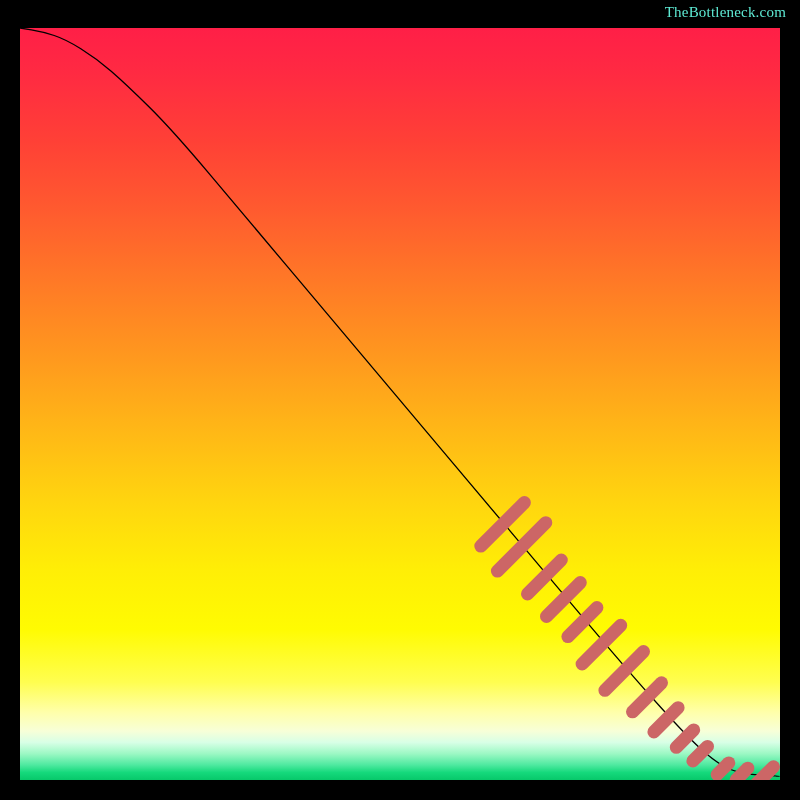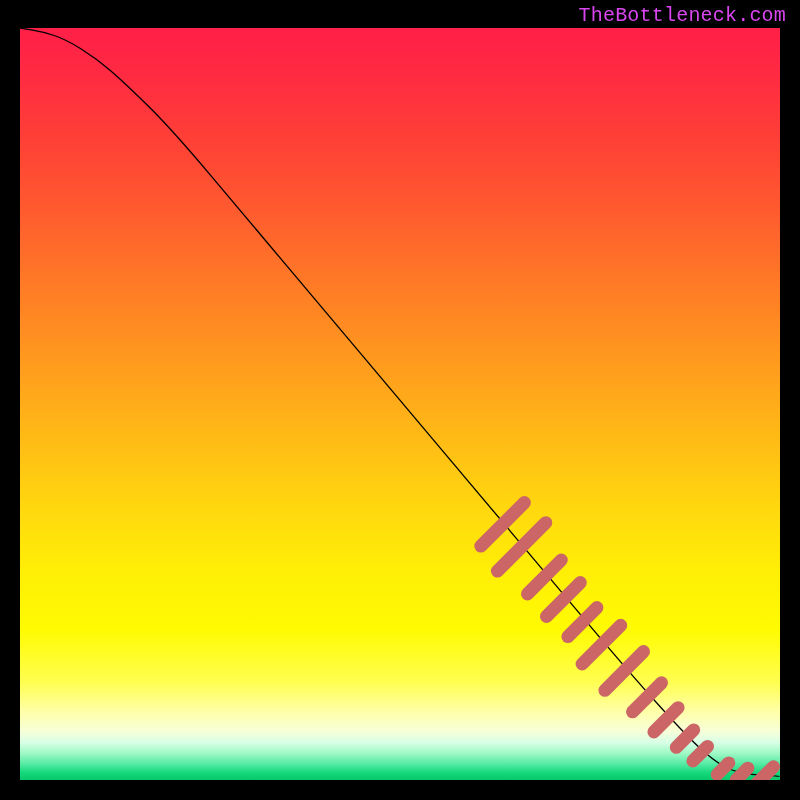--- a/index.html
+++ b/index.html
@@ -2,23 +2,23 @@
 <html><head>
 <meta charset="utf-8">
 <style>
   * { margin: 0; padding: 0; box-sizing: border-box; }
   html, body { width: 800px; height: 800px; overflow: hidden; background: #000; }
   .frame { width: 800px; height: 800px; position: relative; }
   .watermark {
     position: absolute;
     top: 4px;
     right: 14px;
-    font-family: Liberation Mono, monospace;
-    font-size: 20px;
-    color: #d946ef;
+    font-family: Liberation Serif, serif;
+    font-size: 15px;
+    color: #5eead4;
     font-weight: 500;
     letter-spacing: 0.2px;
     user-select: none;
   }
   .plot {
     position: absolute;
     left: 20px;
     top: 28px;
     width: 760px;
     height: 752px;

